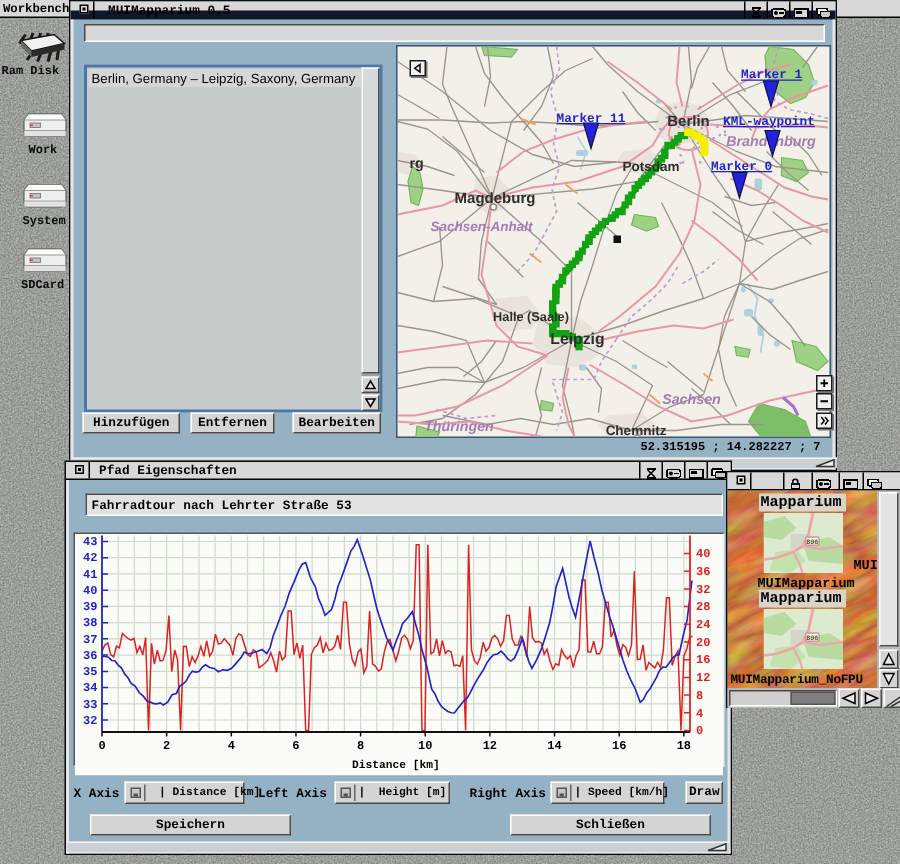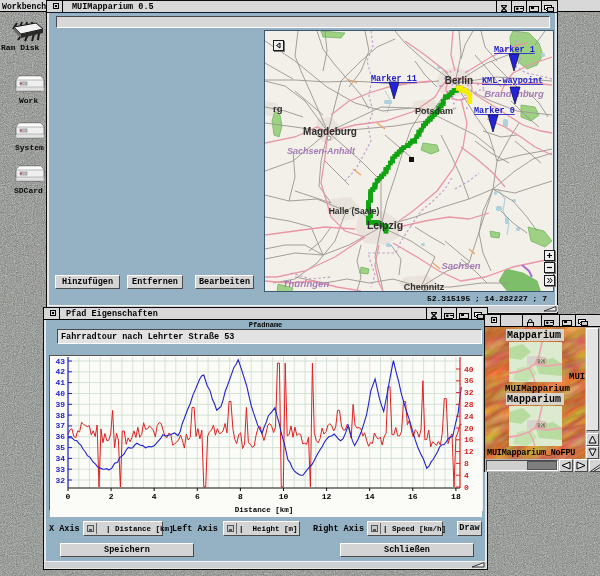--- a/index.html
+++ b/index.html
@@ -77,21 +77,21 @@
  <polygon points="4,1 26,1 29,5 29,13 26,16 4,16 1,13 1,5" fill="#efefef" stroke="#555" stroke-width="0.7"></polygon>
  <polygon points="4,1 26,1 29,5 1,5" fill="#fbfbfb" stroke="#777" stroke-width="0.5"></polygon>
  <rect x="1" y="12" width="28" height="4" fill="#e2e2e2" stroke="#888" stroke-width="0.5"></rect>
  <rect x="5" y="7" width="7" height="3" fill="#c2c2c2" stroke="#666" stroke-width="0.5"></rect>
  <rect x="5" y="8" width="2" height="1" fill="#e33"></rect>
 </svg>
 <div class="lbl" style="left:14px;top:186px;font-size:8px;color:#0a0a0a;">SDCard</div>
 
 <div class="win" style="left:46px;top:0;width:512px;height:314px;background:#95b2c5;">
 
- <div class="abs tb" style="left:0;top:0;width:510px;height:12px;border-bottom:1px solid #0f172a;">
+ <div class="abs tb" style="left:0;top:0;width:510px;height:12px;border-bottom:6px solid #0f172a;">
   <div class="abs" style="left:3px;top:0;width:13px;height:11px;border-right:1px solid #000;">
    <div class="abs" style="left:3px;top:2px;width:6px;height:6px;border:1px solid #000;background:#d8d8d8;">
     <div class="abs" style="left:1px;top:1px;width:2px;height:2px;background:#000;"></div>
         </div>
   </div>
   <div class="lbl" style="left:25px;top:1px;font-size:8.5px;white-space:pre;">MUIMapparium 0.5</div>
   <div class="gad" style="left:449px;width:14px;"><svg width="14" height="11" shape-rendering="crispEdges">
           <path d="M4 2.5 h6 M4 8.5 h6" stroke="#000" stroke-width="1.2" fill="none"></path>
           <path d="M4.5 3 L9.5 8 M9.5 3 L4.5 8" stroke="#000" stroke-width="1.1" fill="none" shape-rendering="auto"></path>
         </svg></div>
@@ -106,20 +106,37 @@
         </svg></div>
       <div class="gad" style="left:494px;width:14px;"><svg width="14" height="11" shape-rendering="crispEdges">
           <rect x="2.5" y="2.5" width="7" height="4.5" rx="1" fill="#f4f4f4" stroke="#000"></rect>
           <rect x="5" y="4.5" width="6.8" height="4" rx="1" fill="#c8c8c8" stroke="#000"></rect>
         </svg></div>
  </div>
  <div class="abs" style="left:0;top:12px;width:510px;height:300px;border:2px solid #e6e6e6;border-top:none;"></div>
  <div class="abs bevin" style="left:9px;top:15px;width:494px;height:12px;background:#d8d8d8;"></div>
 
 
+ <div class="abs" style="left:9px;top:42px;width:199px;height:232px;border:2px solid #4a76a8;background:#c6cac9;">
+   <div class="abs" style="left:1px;top:1px;width:182px;height:12px;background:#d6d6d6;"></div>
+   <div class="lbl" style="left:3px;top:2px;font-size:8.8px;font-family:'Liberation Sans',sans-serif;font-weight:normal;white-space:nowrap;">Berlin, Germany – Leipzig, Saxony, Germany</div>
+   <div class="abs" style="left:183px;top:0;width:12px;height:228px;background:#9aa0a0;">
+     <div class="abs bevout" style="left:0px;top:0px;width:12px;height:204px;background:#d6dada;"></div>
+     <div class="abs bevout" style="left:0px;top:206px;width:12px;height:11px;">
+          <svg width="10" height="9" style="display:block">
+            <polygon points="5.0,2 8,7 2,7" fill="#e8e8e8" stroke="#000" stroke-width="1"></polygon>
+          </svg>
+        </div>
+     <div class="abs bevout" style="left:0px;top:218px;width:12px;height:11px;">
+          <svg width="10" height="9" style="display:block">
+            <polygon points="2,2 8,2 5.0,7" fill="#e8e8e8" stroke="#000" stroke-width="1"></polygon>
+          </svg>
+        </div>
+   </div>
+ </div>
 
  <div class="abs bevout" style="left:8px;top:274px;width:65px;height:14px;text-align:center;font-size:8.5px;line-height:12px;">Hinzufügen</div>
  <div class="abs bevout" style="left:80px;top:274px;width:56px;height:14px;text-align:center;font-size:8.5px;line-height:12px;">Entfernen</div>
  <div class="abs bevout" style="left:148px;top:274px;width:59px;height:14px;text-align:center;font-size:8.5px;line-height:12px;">Bearbeiten</div>
 
  <div class="abs" style="left:217px;top:29px;width:290px;height:262px;border:1px solid #39576e;">
   <svg width="288" height="260" font-family="Liberation Sans, sans-serif">
         <rect width="288" height="260" fill="#f3f0ea"></rect>
         <polygon points="176,40 190,36 202,40 208,48 206,58 198,64 184,66 174,60 171,50" fill="#eae3dc"></polygon>
         <polygon points="150,70 168,68 176,76 170,85 152,84 146,77" fill="#eae3dc"></polygon>
@@ -452,21 +469,20 @@
       <div class="gad" style="left:412px;width:14px;"><svg width="14" height="11" shape-rendering="crispEdges">
           <rect x="2.5" y="3" width="9" height="5.5" fill="#d8d8d8" stroke="#000"></rect>
           <rect x="3.8" y="4.2" width="3.6" height="2" fill="#000"></rect>
         </svg></div>
       <div class="gad" style="left:427px;width:14px;"><svg width="14" height="11" shape-rendering="crispEdges">
           <rect x="2.5" y="2.5" width="7" height="4.5" rx="1" fill="#f4f4f4" stroke="#000"></rect>
           <rect x="5" y="4.5" width="6.8" height="4" rx="1" fill="#c8c8c8" stroke="#000"></rect>
         </svg></div>
  </div>
  <div class="abs" style="left:0;top:12px;width:443px;height:249px;border:2px solid #e6e6e6;border-top:none;"></div>
- <div class="lbl" style="left:0;top:13px;width:443px;text-align:center;font-size:7px;">Pfadname</div>
  <div class="abs bevin" style="left:13px;top:21px;width:425px;height:15px;background:#e2e2e2;">
   <div class="lbl" style="left:3px;top:2px;font-size:8.5px;">Fahrradtour nach Lehrter Straße 53</div>
  </div>
  <div class="abs" style="left:5px;top:47px;width:434px;height:156px;border-top:1px solid #555;border-left:1px solid #555;border-right:1px solid #eee;border-bottom:1px solid #eee;">
   <svg width="432" height="161" font-family="Liberation Mono,monospace" font-weight="bold">
         <rect width="432" height="161" fill="#fbfbf8"></rect>
         <path d="M18.0 1 V132 M28.8 1 V132 M39.5 1 V132 M50.3 1 V132 M61.1 1 V132 M71.9 1 V132 M82.7 1 V132 M93.4 1 V132 M104.2 1 V132 M115.0 1 V132 M125.8 1 V132 M136.5 1 V132 M147.3 1 V132 M158.1 1 V132 M168.9 1 V132 M179.6 1 V132 M190.4 1 V132 M201.2 1 V132 M212.0 1 V132 M222.7 1 V132 M233.5 1 V132 M244.3 1 V132 M255.1 1 V132 M265.8 1 V132 M276.6 1 V132 M287.4 1 V132 M298.2 1 V132 M308.9 1 V132 M319.7 1 V132 M330.5 1 V132 M341.2 1 V132 M352.0 1 V132 M362.8 1 V132 M373.6 1 V132 M384.3 1 V132 M395.1 1 V132 M405.9 1 V132 M18 5.0 H410 M18 15.8 H410 M18 26.6 H410 M18 37.5 H410 M18 48.3 H410 M18 59.1 H410 M18 69.9 H410 M18 80.7 H410 M18 91.6 H410 M18 102.4 H410 M18 113.2 H410 M18 124.0 H410" stroke="#ccdccc" stroke-width="0.8" fill="none"></path>
         <polyline points="18.0,78.3 19.9,74.0 21.9,72.7 23.8,80.5 25.8,81.8 27.7,74.8 29.6,75.9 31.6,66.3 33.5,68.2 35.5,69.7 37.4,70.7 39.3,69.5 41.3,79.0 43.2,74.8 45.2,80.6 47.1,69.0 49.0,131.0 51.0,72.9 52.9,86.8 54.9,77.5 56.8,84.6 58.7,84.3 60.7,77.6 62.6,54.3 64.5,91.8 66.5,77.3 68.4,84.1 70.4,131.0 72.3,75.0 74.2,74.9 76.2,88.3 78.1,81.9 80.1,85.7 82.0,81.4 83.9,74.9 85.9,81.5 87.8,71.3 89.8,81.3 91.7,78.4 93.6,66.8 95.6,73.4 97.5,72.8 99.5,69.8 101.4,72.0 103.3,74.1 105.3,80.8 107.2,69.7 109.2,66.6 111.1,67.5 113.0,74.0 115.0,80.5 116.9,81.6 118.9,77.2 120.8,78.5 122.7,89.1 124.7,87.8 126.6,86.2 128.6,84.0 130.5,79.1 132.4,84.3 134.4,92.1 136.3,78.0 138.2,84.0 140.2,81.6 142.1,51.4 144.1,51.4 146.0,80.4 147.9,72.6 149.9,82.9 151.8,74.1 153.8,131.0 155.7,131.0 157.6,80.2 159.6,75.6 161.5,74.2 163.5,69.1 165.4,79.2 167.3,72.7 169.3,77.5 171.2,77.1 173.2,74.7 175.1,67.5 177.0,76.9 179.0,45.5 180.9,45.5 182.9,72.9 184.8,83.6 186.7,87.6 188.7,78.8 190.6,76.7 192.6,92.6 194.5,88.3 196.4,51.4 198.4,86.8 200.3,88.1 202.3,91.4 204.2,90.0 206.1,79.1 208.1,71.7 210.0,70.3 211.9,77.5 213.9,84.5 215.8,78.2 217.8,69.2 219.7,67.5 221.6,70.1 223.6,76.5 225.5,71.1 227.5,7.1 229.4,7.1 231.3,131.0 233.3,131.0 235.2,7.1 237.2,79.8 239.1,78.7 241.0,69.9 243.0,81.3 244.9,71.1 246.9,79.6 248.8,77.7 250.7,78.5 252.7,87.8 254.6,87.3 256.6,88.3 258.5,81.2 260.4,131.0 262.4,7.1 264.3,77.2 266.3,84.5 268.2,86.8 270.1,82.5 272.1,72.1 274.0,78.1 276.0,75.7 277.9,69.5 279.8,67.6 281.8,69.9 283.7,74.8 285.7,71.1 287.6,54.3 289.5,54.3 291.5,70.0 293.4,74.1 295.3,74.0 297.3,68.2 299.2,71.9 301.2,82.1 303.1,48.4 305.0,69.1 307.0,72.1 308.9,71.6 310.9,72.6 312.8,80.1 314.7,76.8 316.7,84.8 318.6,90.3 320.6,86.5 322.5,87.5 324.4,77.0 326.4,81.0 328.3,83.2 330.3,81.2 332.2,89.0 334.1,81.0 336.1,77.1 338.0,30.7 340.0,30.7 341.9,78.5 343.8,78.8 345.8,71.5 347.7,79.8 349.7,79.8 351.6,75.3 353.5,45.5 355.5,45.5 357.4,68.7 359.4,64.2 361.3,74.4 363.2,80.8 365.2,73.8 367.1,75.5 369.0,81.2 371.0,74.0 372.9,24.8 374.9,83.8 376.8,83.4 378.7,74.0 380.7,90.9 382.6,85.7 384.6,87.6 386.5,89.3 388.4,85.5 390.4,89.1 392.3,76.8 394.3,42.5 396.2,42.5 398.1,87.6 400.1,81.4 402.0,77.9 404.0,131.0 405.9,81.5 407.8,76.7 409.8,68.8 411.7,68.2" fill="none" stroke="#dd2222" stroke-width="1"></polyline>
         <polyline points="18.0,81.6 20.2,81.7 22.3,82.1 24.5,84.3 26.6,84.5 28.8,87.4 30.9,89.2 33.1,93.3 35.2,95.7 37.4,99.6 40.1,101.4 42.8,105.7 45.5,108.1 48.2,111.5 50.3,112.1 52.5,113.1 54.6,113.2 56.8,112.6 58.9,114.0 61.8,112.1 64.7,107.2 67.6,106.3 69.7,101.6 71.9,100.1 74.0,98.2 76.2,94.0 78.3,91.4 80.5,92.1 82.7,91.7 84.8,88.9 87.0,87.2 89.8,89.0 92.7,89.6 95.6,91.8 98.5,90.5 101.3,90.9 104.2,89.7 106.4,87.4 108.5,84.9 110.7,82.4 112.8,78.7 115.7,80.0 118.6,79.2 121.4,78.3 124.7,77.0 127.9,79.6 130.1,75.7 132.2,67.7 134.4,62.2 137.2,54.5 140.1,48.0 143.0,38.9 146.2,31.6 149.5,23.5 151.6,20.0 153.8,19.1 157.0,29.2 160.2,35.1 162.4,43.3 164.5,47.8 166.7,54.2 171.0,50.4 173.2,43.6 175.3,35.0 177.5,29.5 180.7,20.6 183.9,11.4 186.1,8.3 188.2,3.8 191.5,13.3 194.7,23.6 196.9,30.7 199.0,40.2 201.2,49.5 203.3,56.1 205.5,62.6 207.6,68.9 212.0,77.5 214.1,71.3 216.3,66.1 218.4,59.7 221.6,56.2 224.9,51.8 227.0,59.8 229.2,67.4 231.3,77.1 234.6,88.6 237.8,103.5 240.0,106.6 242.1,111.5 244.3,115.0 246.4,116.7 248.6,118.3 250.7,119.2 252.9,119.3 256.1,115.1 259.4,111.0 261.5,109.3 263.7,105.4 265.8,101.2 268.0,97.2 270.1,93.8 272.3,90.5 274.4,86.2 276.6,83.1 279.1,80.5 281.6,80.0 284.1,78.1 286.3,80.3 288.5,83.2 290.6,84.7 293.1,82.6 295.6,76.9 298.2,69.6 300.3,77.6 302.5,84.9 304.6,89.6 307.8,83.7 311.1,76.3 313.8,67.8 316.5,58.9 318.6,48.0 320.8,34.9 325.1,23.0 329.4,42.4 331.6,49.6 333.7,55.5 336.9,39.0 340.2,20.8 343.4,4.7 346.1,16.0 348.8,26.1 351.3,37.6 353.8,46.3 356.3,54.8 358.5,61.2 360.6,68.1 362.8,75.6 365.3,84.1 367.8,91.2 370.3,96.9 373.6,103.5 376.8,112.2 379.0,110.2 381.1,105.9 383.3,103.3 385.4,99.6 387.6,95.7 389.7,90.9 391.9,88.7 394.0,88.8 396.2,86.0 398.4,82.5 400.5,81.0 402.7,80.5 405.4,68.0 408.1,57.1 411.3,31.0" fill="none" stroke="#2222cc" stroke-width="1.1"></polyline>
         <path d="M18 1 V132" stroke="#2222cc" stroke-width="1.2" fill="none"></path>

